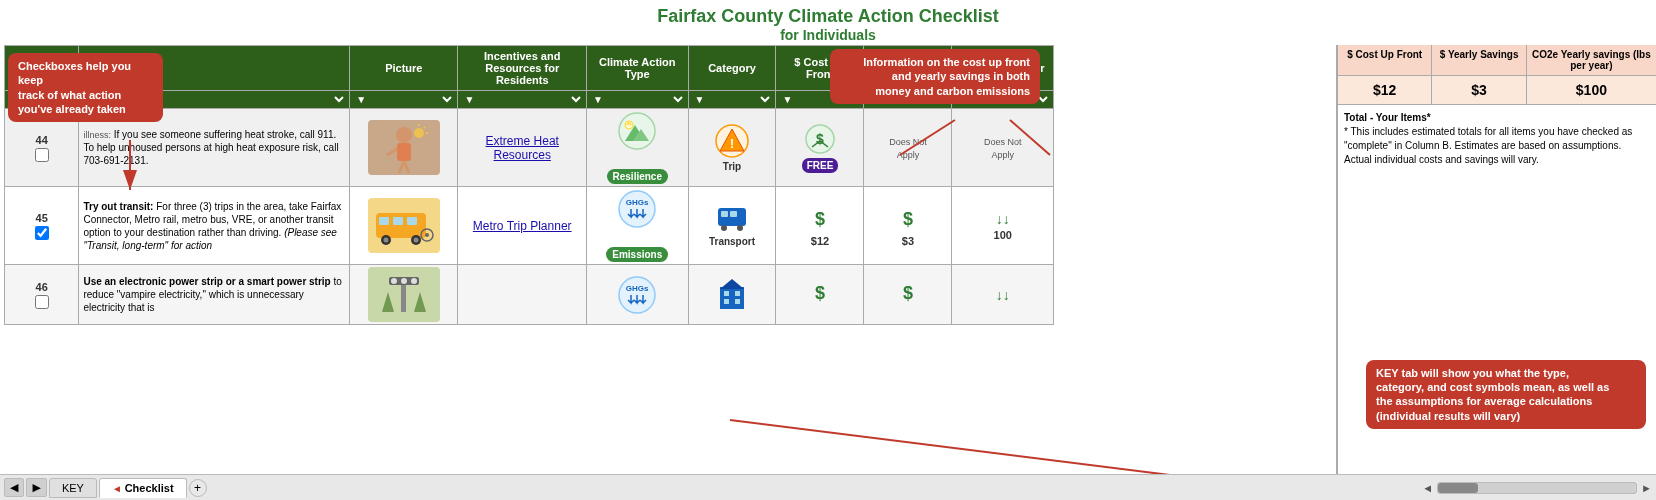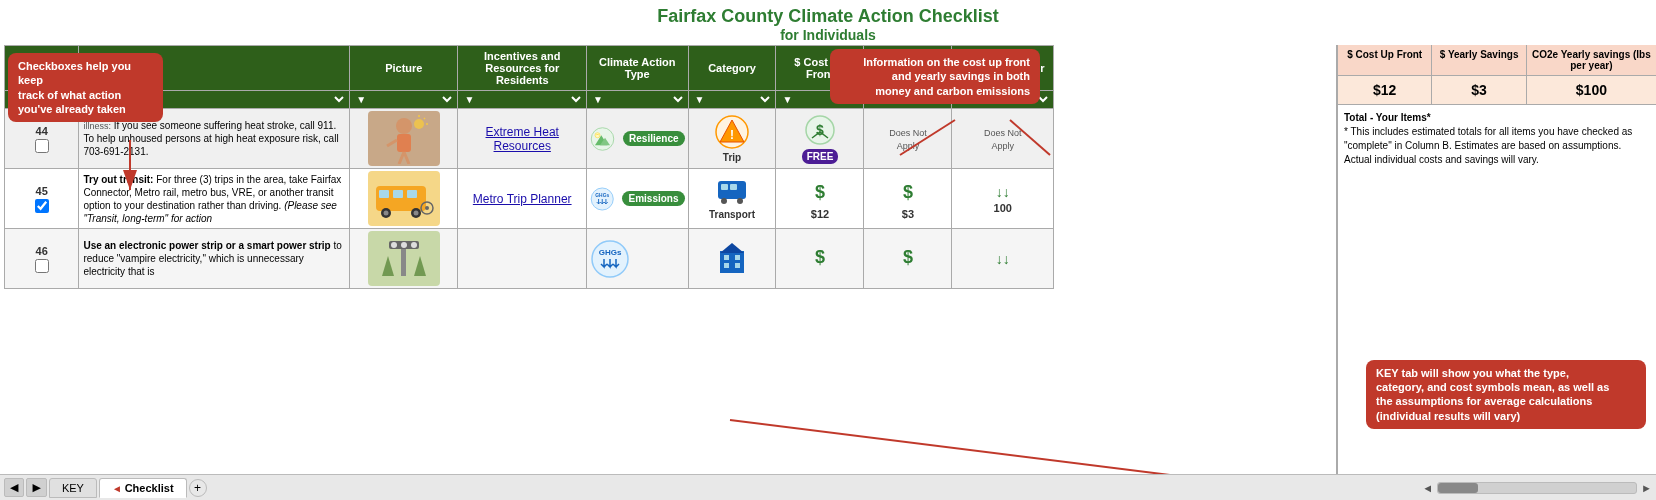--- a/index.html
+++ b/index.html
@@ -65,21 +65,21 @@
     .row-odd { background: #ffffff; }
 
     .row-num { font-weight: bold; color: #333; text-align: left; }
     .action-text { font-size: 10px; text-align: left; padding: 3px 4px; line-height: 1.3; }
     .action-text b { font-weight: bold; }
     .action-text em { font-style: italic; }
 
     .link-text { color: #1a0dab; text-decoration: underline; cursor: pointer; font-size: 12px; }
 
     
-    .cat-icon { display: flex; align-items: center; gap: 8px; }
+    .cat-icon { display: flex; flex-direction: column; align-items: center; gap: 18px; }
 
     
     .cost-cell { font-size: 13px; color: #2e7d32; font-weight: bold; }
     .free-badge { background: #4c1d95; color: white; padding: 2px 5px; border-radius: 7px; font-size: 10px; font-weight: bold; }
 
     
     .arrows { color: #2e7d32; font-size: 14px; font-weight: bold; }
 
     
     .totals-panel {

